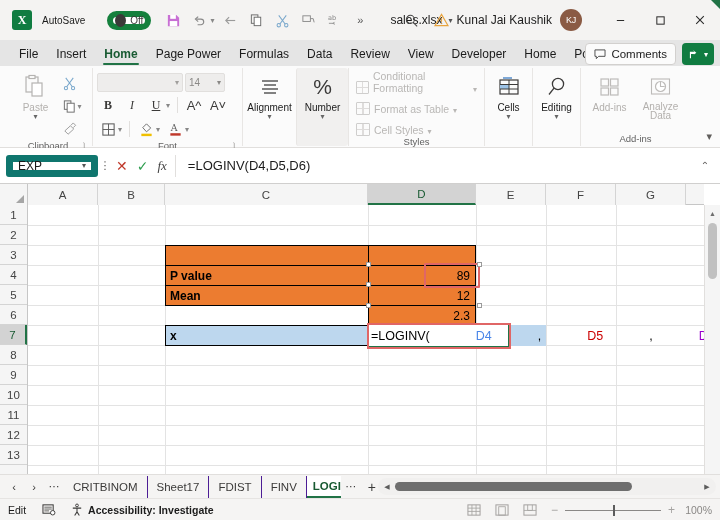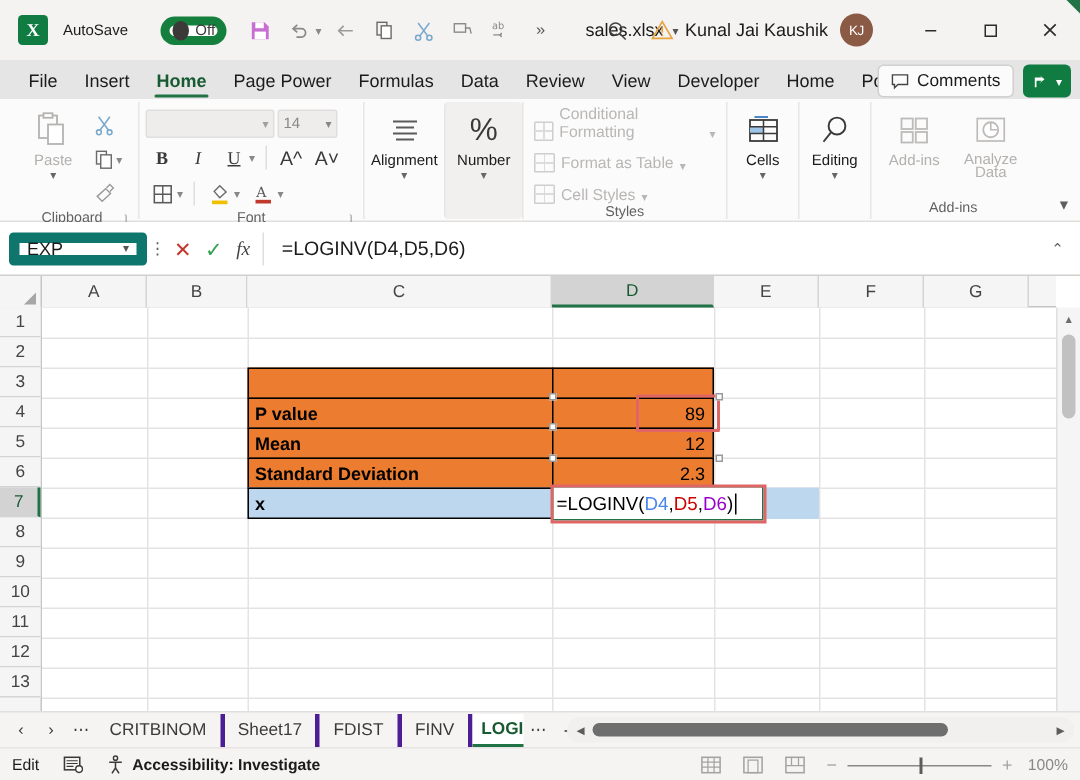--- a/index.html
+++ b/index.html
@@ -319,21 +319,21 @@
   }
   .nav-btn {
     width: 20px; height: 22px;
     display: flex; align-items: center; justify-content: center;
     color: #3b3a39; font-size: 11px;
   }
   .stab {
     font-size: 11.5px; color: #3b3a39;
     padding: 0 9px; height: 22px;
     display: flex; align-items: center;
-    border-right: 3px solid #4c1d95;
+    border-right: 1px solid #4c1d95;
     white-space: nowrap;
   }
   .stab.active {
     background: #fff; color: #185a32; font-weight: 600;
     border-right: none; border-bottom: 2px solid #217346;
     position: relative; z-index: 2;
   }
   .add-sheet { width: 22px; display: flex; align-items: center; justify-content: center; font-size: 14px; color: #3b3a39; }
   .hscroll-wrap {
     position: absolute; right: 4px; left: 378px; top: 3px; height: 17px;
@@ -793,26 +793,25 @@
 
       <div class="cell orange" style="left:137px;top:40px;width:204px;height:21px;"></div>
       <div class="cell orange" style="left:340px;top:40px;width:108px;height:21px;"></div>
 
       <div class="cell orange lbl" style="left:137px;top:60px;width:204px;height:21px;">P value</div>
       <div class="cell orange numr" style="left:340px;top:60px;width:108px;height:21px;">89</div>
 
       <div class="cell orange lbl" style="left:137px;top:80px;width:204px;height:21px;">Mean</div>
       <div class="cell orange numr" style="left:340px;top:80px;width:108px;height:21px;">12</div>
 
-      <div class="cell orange lbl" style="left:137px;top:100px;width:204px;height:21px;">Standard Deviation</div>
       <div class="cell orange numr" style="left:340px;top:100px;width:108px;height:21px;">2.3</div>
 
       <div class="cell lbl" style="left:137px;top:120px;width:204px;height:21px;border:1px solid #000;background:#bdd7ee;">x</div>
 
-      <div class="editbox" style="left:340px;top:119px;width:141px;height:23px;">
+      <div class="editbox" style="left:340px;top:119px;width:141px;height:23px;gap:46px;">
         <span>=LOGINV(</span>
           <span class="ref-blue">D4</span>
           <span>,</span>
           <span class="ref-red">D5</span>
           <span>,</span>
           <span class="ref-purple">D6</span>
           <span>)</span>
           <span class="caret"></span>
       </div>
 

